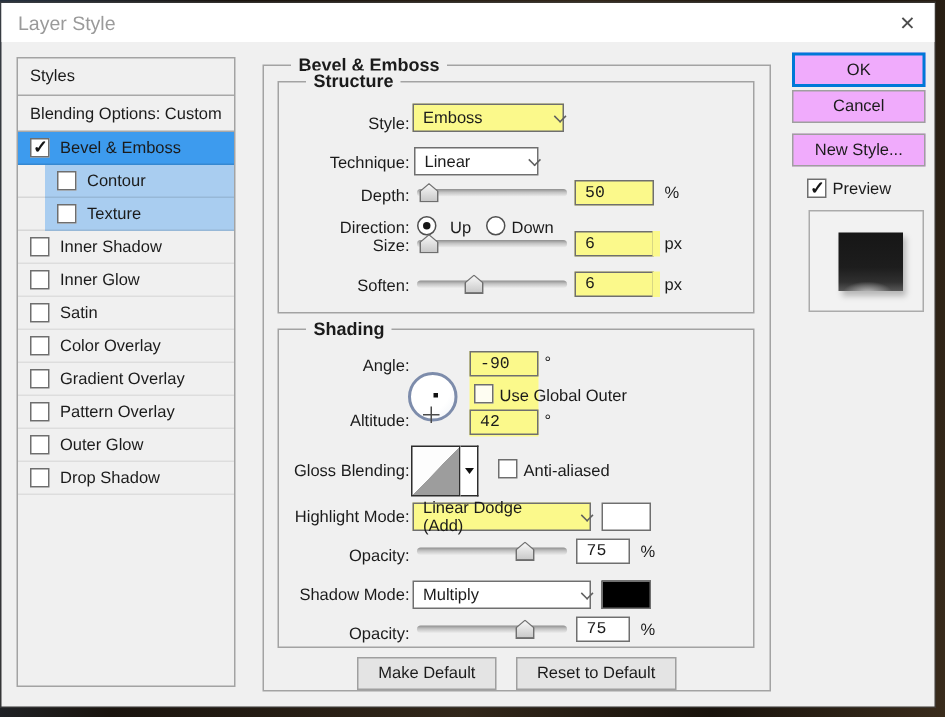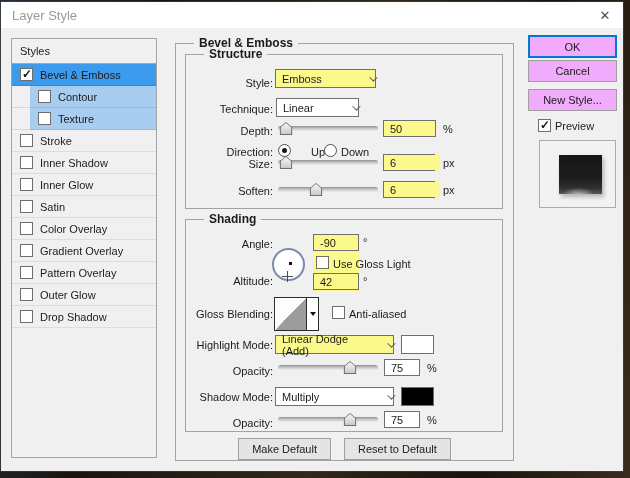--- a/index.html
+++ b/index.html
@@ -46,21 +46,21 @@
   .fbox{position:absolute;border:1px solid var(--bd);}
   .structure{left:9px;top:10px;width:318px;height:155px;}
   .shading{left:9px;top:175px;width:318px;height:213px;}
   .lblr{position:absolute;left:0;width:87px;text-align:right;white-space:nowrap;}
   .abs{position:absolute;}
   
   .select{position:absolute;display:flex;align-items:center;justify-content:space-between;border:1px solid var(--inbd);
           background:#fff;padding:0 0 0 6px;height:19px;gap:36px;}
   .select.yellow{background:var(--yl);}
   .chev{width:6px;height:6px;border-right:1.4px solid #5f5f5f;border-bottom:1.4px solid #5f5f5f;transform:rotate(45deg) translateY(-2px);flex:none;}
-  .val{position:absolute;border:1px solid var(--inbd);background:#fff;height:17px;padding:2px 6px 0 6px;}
+  .val{position:absolute;border:1px solid var(--inbd);background:#fff;height:17px;padding:2px 6px 0 6px;font-family:Liberation Mono, monospace;}
   .val.yellow{background:var(--yl);}
   .val.bleed::after{content:"";position:absolute;right:-5px;top:-1px;bottom:-1px;width:5px;background:var(--yl);}
   .unit{position:absolute;white-space:nowrap;}
   
   .slider{position:absolute;width:100px;height:14px;}
   .track{position:absolute;left:0;right:0;top:5px;height:5px;border-radius:3px;
          background:linear-gradient(180deg,#8e8e8e 0%,#c4c4c4 45%,#ededed 100%);}
   .thumbw{position:absolute;top:1px;width:13px;height:13px;transform:translateX(-50%);}
   .thumb-o{position:absolute;inset:0;background:#6e6e6e;clip-path:polygon(50% 0,100% 42%,100% 100%,0 100%,0 42%);}
   .thumb-i{position:absolute;inset:1px;background:linear-gradient(#f7f7f7,#c9c9c9);clip-path:polygon(50% 0,100% 42%,100% 100%,0 100%,0 42%);}
@@ -104,35 +104,34 @@
 
   <div class="titlebar">
     <span class="title">Layer Style</span>
     <span class="close">✕</span>
   </div>
 
   <div class="sidebar">
     <div class="srow header">
       <span>Styles</span>
     </div>
+    <div class="srow blending">
+      <span>Blending Options: Custom</span>
+    </div>
     <div class="srow sel">
       <span class="cb checked"></span>
       <span>Bevel &amp; Emboss</span>
     </div>
     <div class="srow sub">
       <span class="cb"></span>
       <span>Contour</span>
     </div>
     <div class="srow sub">
       <span class="cb"></span>
       <span>Texture</span>
-    </div>
-    <div class="srow">
-      <span class="cb"></span>
-      <span>Stroke</span>
     </div>
     <div class="srow">
       <span class="cb"></span>
       <span>Inner Shadow</span>
     </div>
     <div class="srow">
       <span class="cb"></span>
       <span>Inner Glow</span>
     </div>
     <div class="srow">
@@ -185,21 +184,21 @@
         <div class="thumbw" style="left: 8%;">
             <div class="thumb-o"></div>
             <div class="thumb-i"></div>
           </div>
       </div>
       <div class="val yellow" style="left:197px;top:65px;width:53px;">50</div>
       <span class="unit" style="left:257px;top:68px;">%</span>
 
       <span class="lblr" style="top:91px;">Direction:</span>
       <span class="radio selected abs" style="left:92px;top:89px;"></span>
-      <span class="abs" style="left:109px;top:91px;padding-left:16px;">Up</span>
+      <span class="abs" style="left:98px;top:91px;padding-left:16px;">Up</span>
       <span class="radio abs" style="left:138px;top:89px;"></span>
       <span class="abs" style="left:155px;top:91px;">Down</span>
 
       <span class="lblr" style="top:103px;">Size:</span>
       <div class="slider" style="left:92px;top:100px;">
         <div class="track"></div>
         <div class="thumbw" style="left: 8%;">
             <div class="thumb-o"></div>
             <div class="thumb-i"></div>
           </div>
@@ -226,21 +225,21 @@
 
       <span class="lblr" style="top:18px;">Angle:</span>
       <div class="dial">
         <span class="dial-dot"></span>
         <span class="ch"></span>
       </div>
       <div class="val yellow" style="left:127px;top:14px;width:46px;">-90</div>
       <span class="unit" style="left:177px;top:16px;">°</span>
 
       <span class="cb abs" style="left:130px;top:36px;background:#fefdf2;"></span>
-      <span class="abs" style="left:147px;top:38px;">Use Gloss Light</span>
+      <span class="abs" style="left:147px;top:38px;">Use Global Outer</span>
 
       <span class="lblr" style="top:55px;">Altitude:</span>
       <div class="val yellow" style="left:127px;top:53px;width:46px;">42</div>
       <span class="unit" style="left:177px;top:55px;">°</span>
 
       <span class="lblr" style="top:88px;">Gloss Blending:</span>
       <div class="contour">
         <div class="cthumb"></div>
         <div class="carrow">
             <span class="tri"></span>

